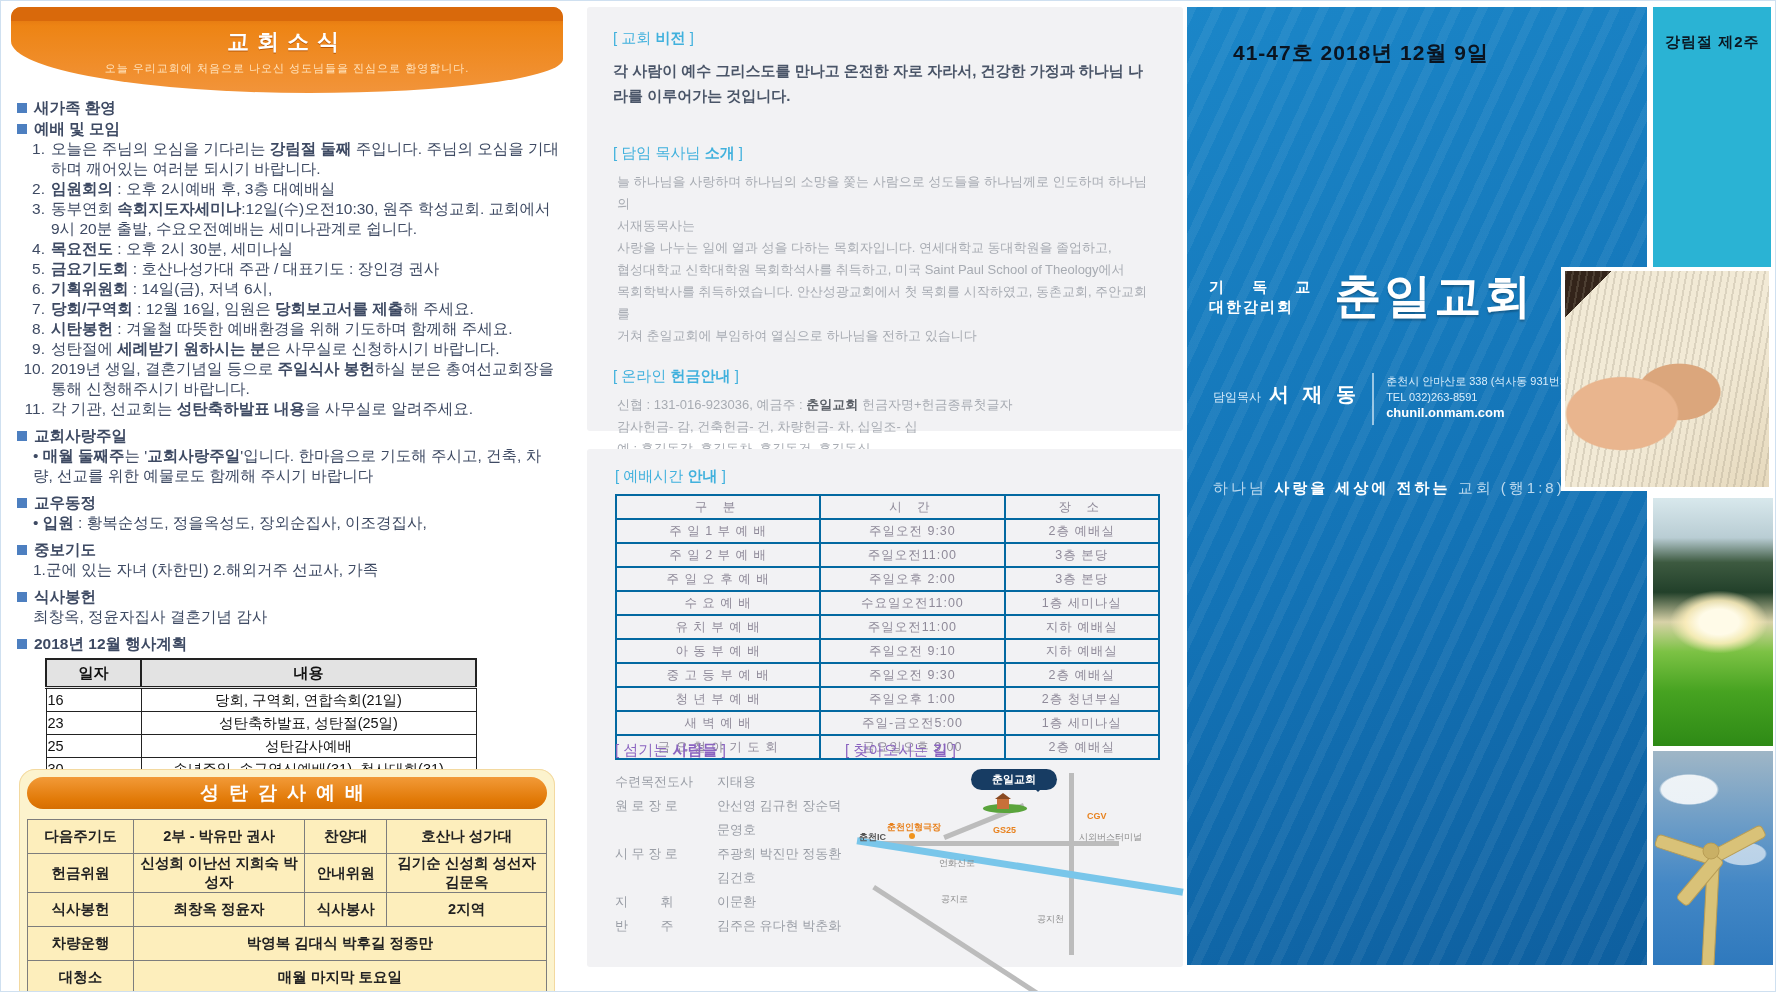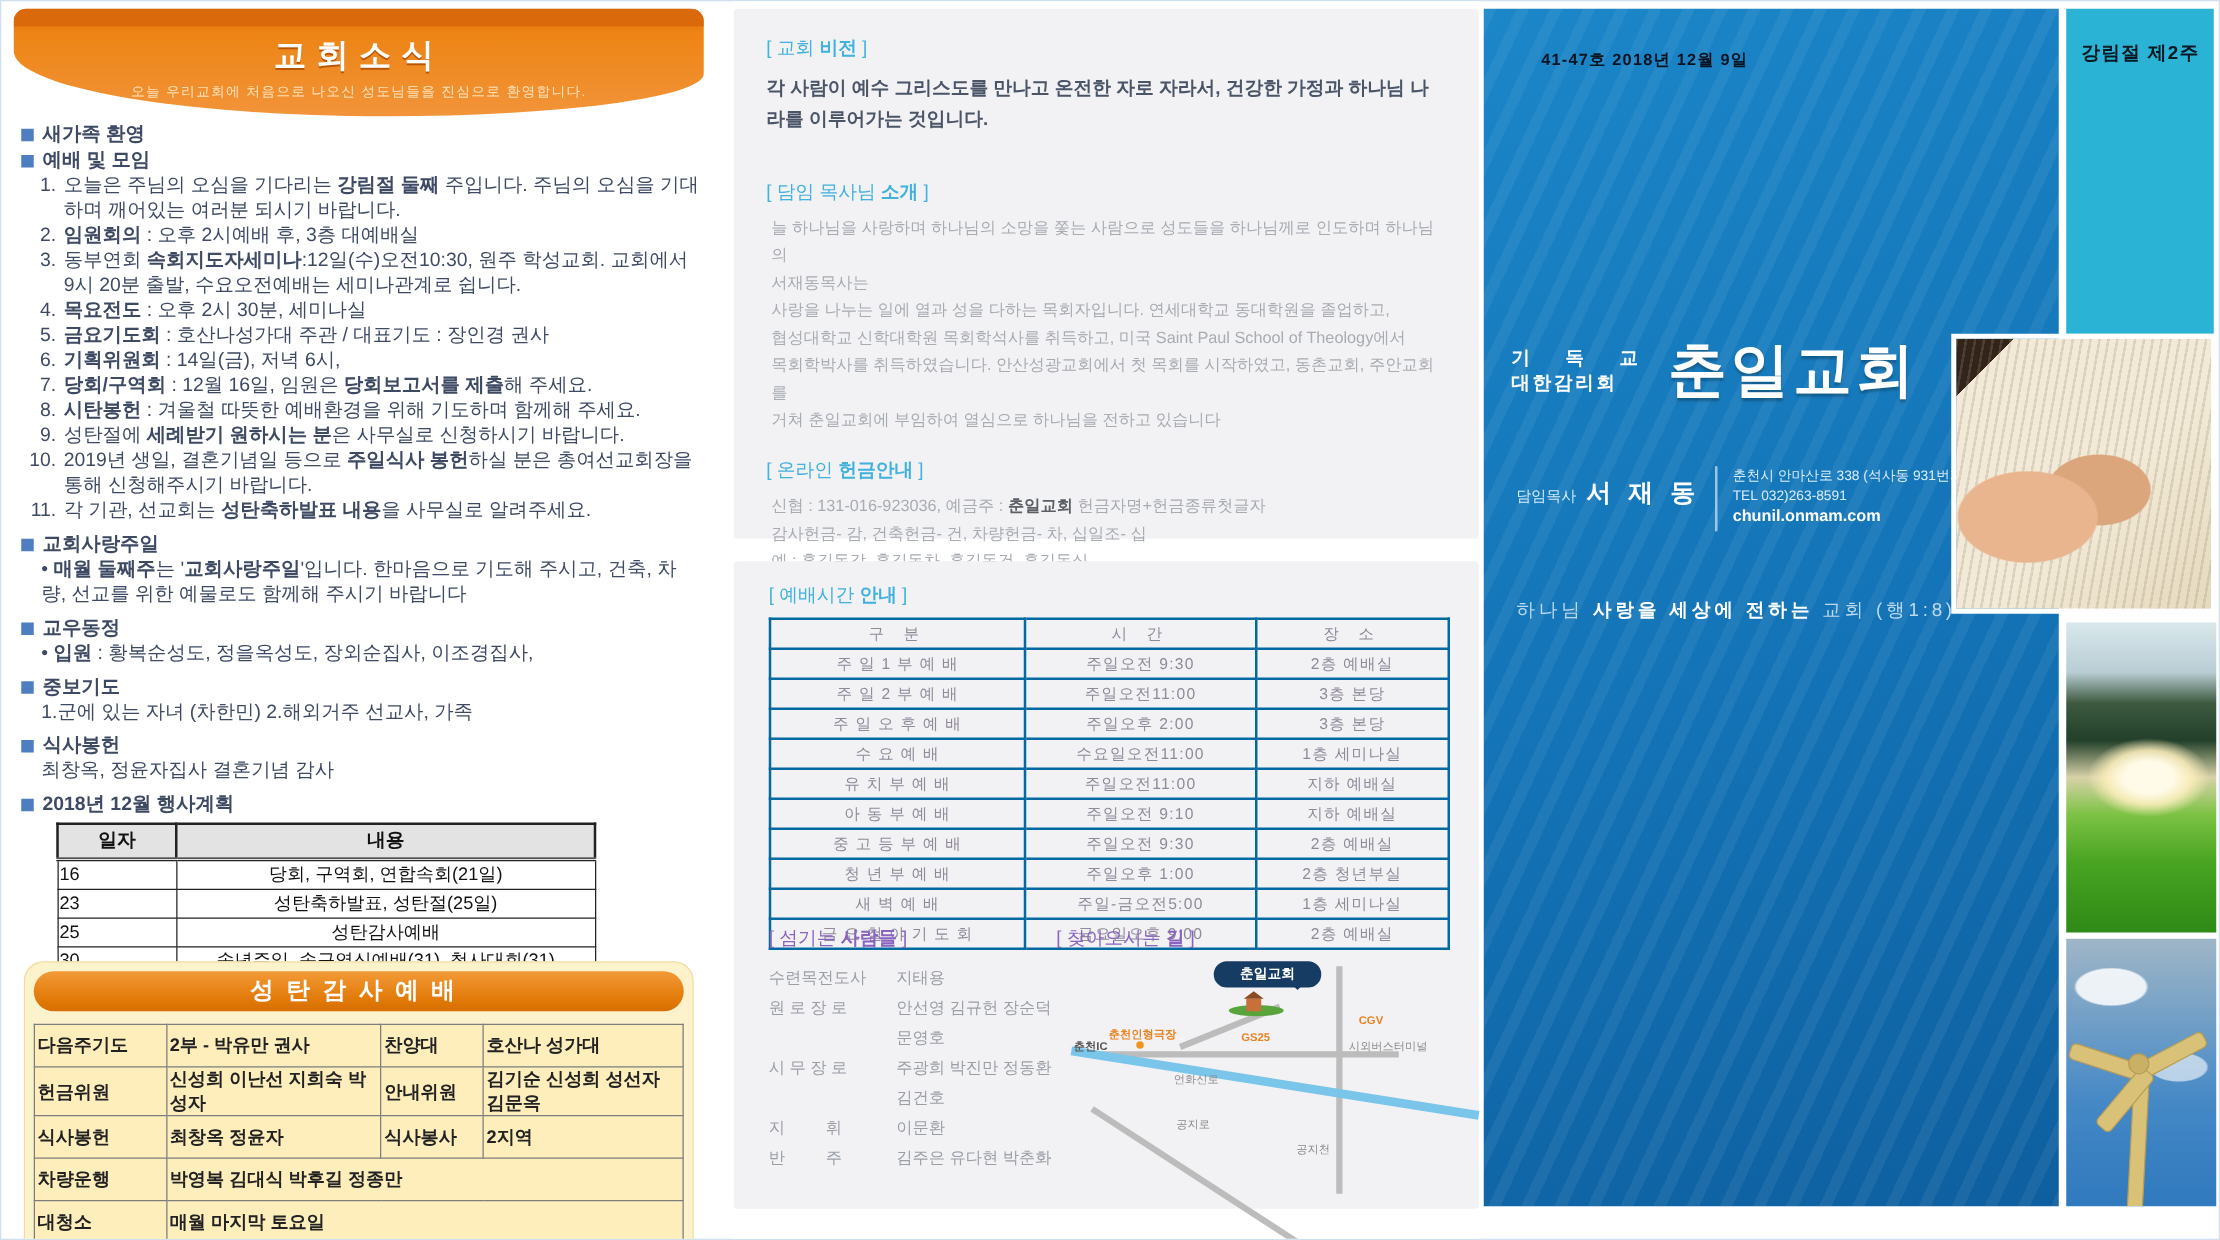--- a/index.html
+++ b/index.html
@@ -8,21 +8,21 @@
         border:1px solid #cfe0f0;box-sizing:border-box;}
   .bold{font-weight:bold;}
 
   
   #left{position:absolute;left:10px;top:6px;width:552px;height:982px;}
   .orange-hd{position:relative;height:86px;overflow:hidden;
     background:linear-gradient(180deg,#d9690b 0%,#ed8414 22%,#f2943a 100%);
     border-radius:10px 10px 46% 54% / 10px 10px 34px 52px;}
   .orange-hd::before{content:"";position:absolute;left:0;top:0;right:0;height:14px;background:#d9690b;}
   .orange-hd .hd-title{position:relative;text-align:center;padding-top:20px;color:#fff;
-    font-size:26px;font-weight:bold;letter-spacing:8px;text-shadow:0 1px 0 #b85605;}
+    font-size:22px;font-weight:bold;letter-spacing:8px;text-shadow:0 1px 0 #b85605;}
   .orange-hd .hd-sub{position:relative;text-align:center;margin-top:4px;color:#ffe2bb;font-size:11px;letter-spacing:1px;}
   .left-body{padding:4px 2px 0 6px;color:#3e4a63;font-size:15.5px;line-height:20px;}
   .b-title{font-weight:bold;color:#3e4a63;display:flex;align-items:center;gap:7px;line-height:21px;}
   .sq{width:10px;height:10px;background:#4d7fc0;flex:0 0 auto;}
   .m-item{display:flex;}
   .m-num{min-width:28px;text-align:right;margin-right:6px;flex:0 0 auto;}
   .m-text{flex:1;}
   .block{margin-top:6px;}
   .b-line{padding-left:16px;}
   
@@ -30,21 +30,21 @@
   .sch-table th{background:#e3e3e3;border:2px solid #222;border-bottom:3px double #222;height:24px;font-size:15px;}
   .sch-table td{border:1.5px solid #222;height:20px;text-align:center;}
   .sch-table td.dcol{width:92px;text-align:left;}
   
   .comm-wrap{position:absolute;left:8px;top:762px;width:536px;background:#fcf3cd;border-radius:16px;
     padding:8px 8px 12px 8px;box-sizing:border-box;box-shadow:0 0 0 1px #f3d9a0 inset;}
   .comm-banner{height:32px;border-radius:16px;background:linear-gradient(180deg,#f29a38 0%,#e27a08 70%,#d66e02 100%);
     color:#fff;font-weight:bold;font-size:19px;letter-spacing:10px;text-align:center;line-height:32px;}
   .comm-table{border-collapse:collapse;width:100%;margin-top:10px;font-size:14.5px;}
   .comm-table td{border:1.6px solid #7d7d7d;background:#fdeebc;color:#222;font-weight:bold;
-    height:33px;padding:0 2px;}
+    text-align:center;height:33px;padding:0 2px;}
   .comm-table col.c1{width:106px;} .comm-table col.c2{width:172px;}
   .comm-table col.c3{width:82px;}  .comm-table col.c4{width:160px;}
 
   
   #mid{position:absolute;left:584px;top:0;width:600px;height:992px;background:#fff;}
   .card{position:absolute;left:2px;width:596px;background:#f2f2f4;border-radius:3px;box-sizing:border-box;}
   #card1{top:6px;height:424px;padding:22px 26px;}
   #card2{top:448px;height:518px;}
   .hdr{font-size:15px;color:#41b1dd;}
   .hdr .h2{font-weight:bold;}
@@ -80,21 +80,21 @@
   .map .house::before{content:"";position:absolute;left:-2px;top:-6px;border:8px solid transparent;border-bottom:6px solid #8a4a22;border-top:none;}
   .map .lbl{position:absolute;font-size:9px;color:#8a8a8a;white-space:nowrap;}
   .map .lbl.or{color:#e8821e;font-weight:bold;}
   .map .dot{position:absolute;width:6px;height:6px;border-radius:50%;background:#f0941e;}
 
   
   #right-blue{position:absolute;left:1186px;top:6px;width:460px;height:958px;
     background:
       repeating-linear-gradient(115deg, rgba(255,255,255,0.06) 0 9px, rgba(255,255,255,0) 9px 24px),
       linear-gradient(160deg,#1b86c8 0%,#1373b6 55%,#0e5f9f 100%);}
-  .issue{position:absolute;left:46px;top:32px;color:#0a1420;font-size:13px;font-weight:bold;letter-spacing:1px;}
+  .issue{position:absolute;left:46px;top:32px;color:#0a1420;font-size:21px;font-weight:bold;letter-spacing:1px;}
   .name-block{position:absolute;left:22px;top:258px;display:flex;align-items:center;gap:12px;}
   .denom{color:#fff;font-size:15px;font-weight:bold;line-height:20px;text-align:justify;}
   .denom .d1{letter-spacing:12px;}
   .denom .d2{letter-spacing:2px;}
   .cname{color:#fff;font-size:47px;font-weight:bold;letter-spacing:3px;text-shadow:0 2px 2px rgba(0,0,0,0.25);}
   .info-row{position:absolute;left:26px;top:366px;display:flex;gap:12px;align-items:flex-start;}
   .pastor-line{display:flex;align-items:baseline;gap:8px;margin-top:8px;}
   .pl{font-size:12px;color:#d6ebfa;}
   .pn{font-size:20px;font-weight:bold;color:#fff;letter-spacing:4px;}
   .vdiv{width:2px;height:52px;background:#bcd9ee;opacity:.8;}

